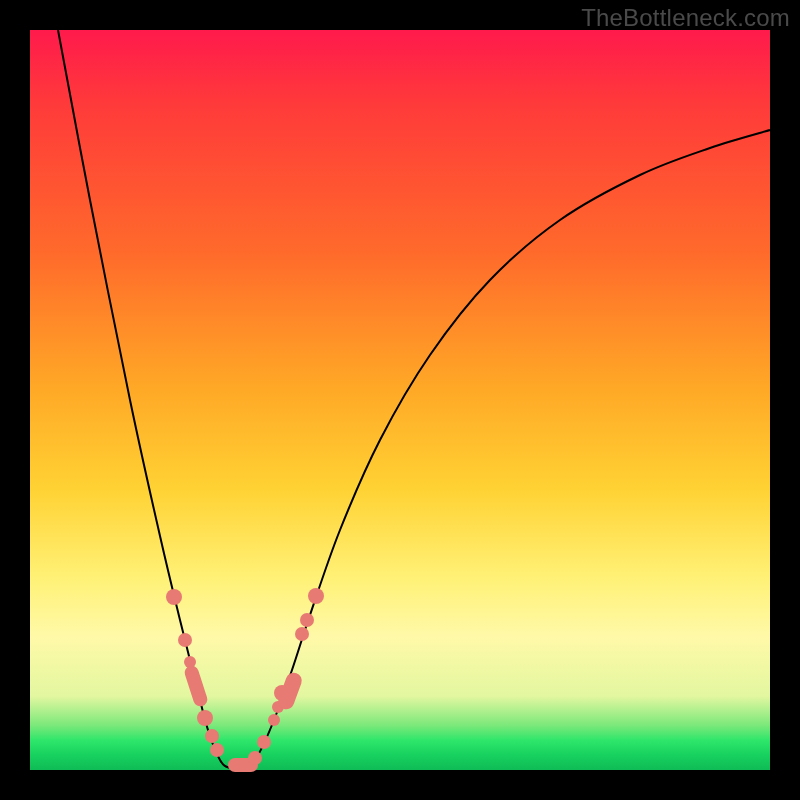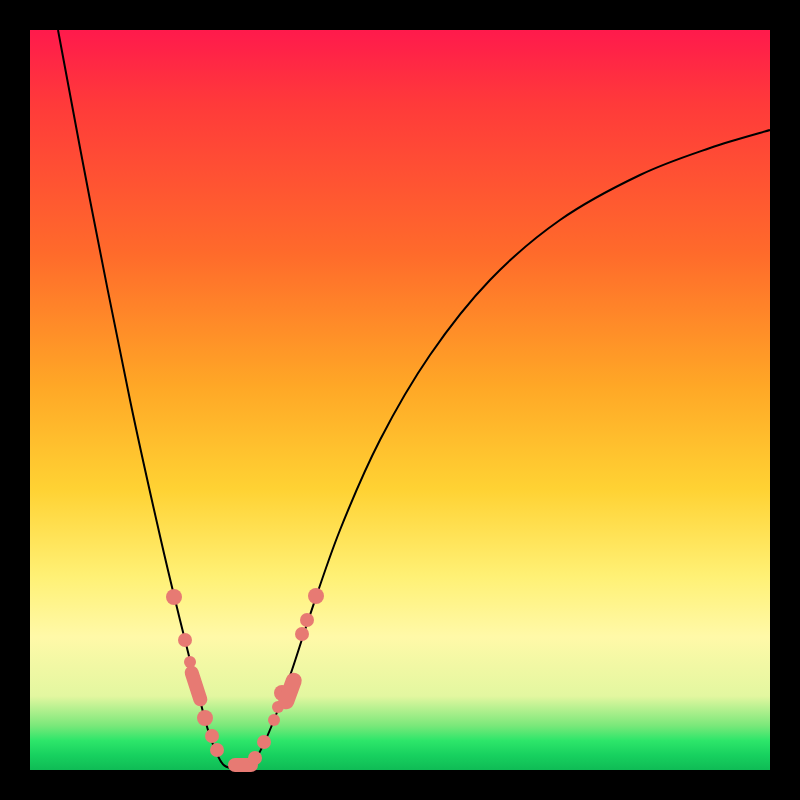--- a/index.html
+++ b/index.html
@@ -95,13 +95,14 @@
           <circle cx="244" cy="690" r="6" class="marker"></circle>
           <circle cx="248" cy="677" r="6" class="marker"></circle>
           <circle cx="252" cy="663" r="8" class="marker"></circle>
           <rect x="252" y="642" width="16" height="38" rx="8" class="marker-pill" transform="rotate(20 260 661)"></rect>
           <circle cx="272" cy="604" r="7" class="marker"></circle>
           <circle cx="277" cy="590" r="7" class="marker"></circle>
           <circle cx="286" cy="566" r="8" class="marker"></circle>
         </g>
     </svg>
   </div>
+  <div class="watermark">TheBottleneck.com</div>
 </div>
 
 </body></html>

